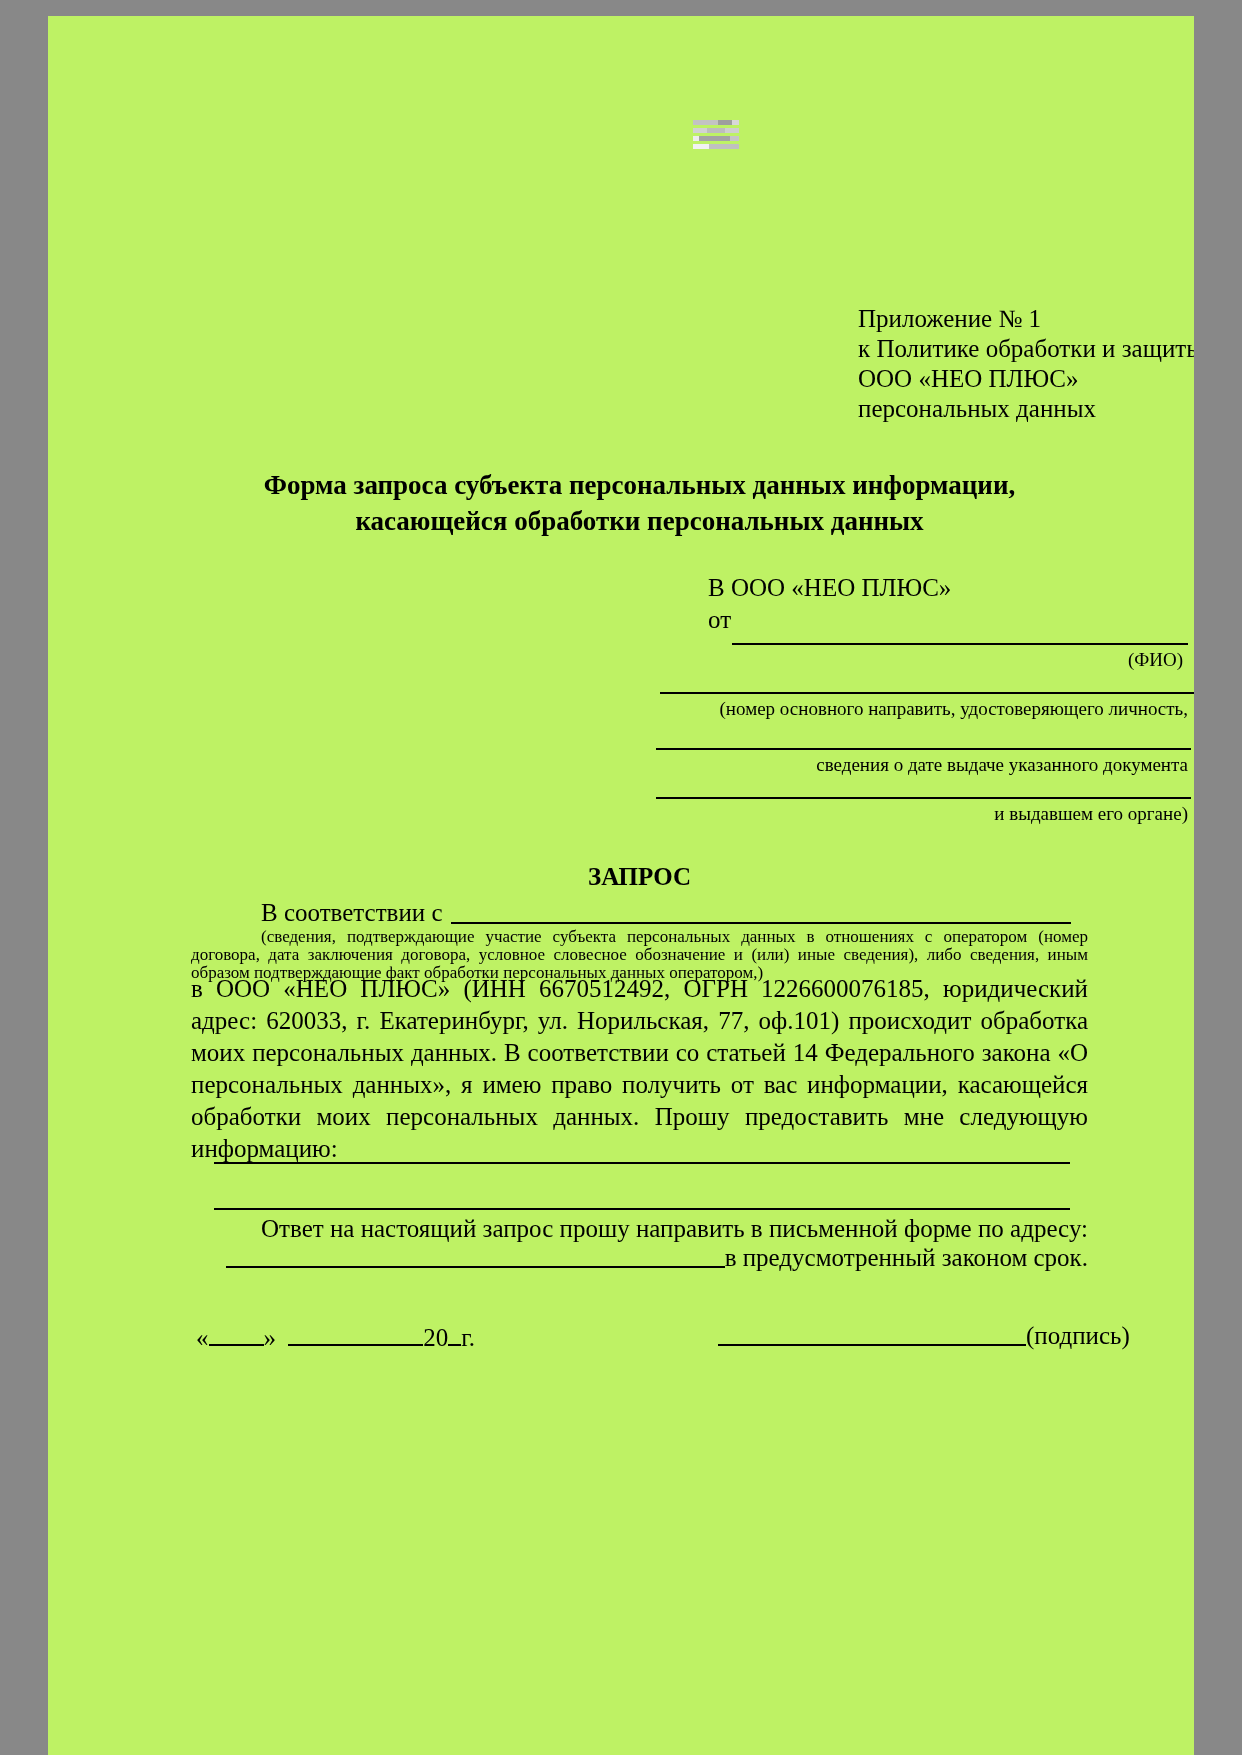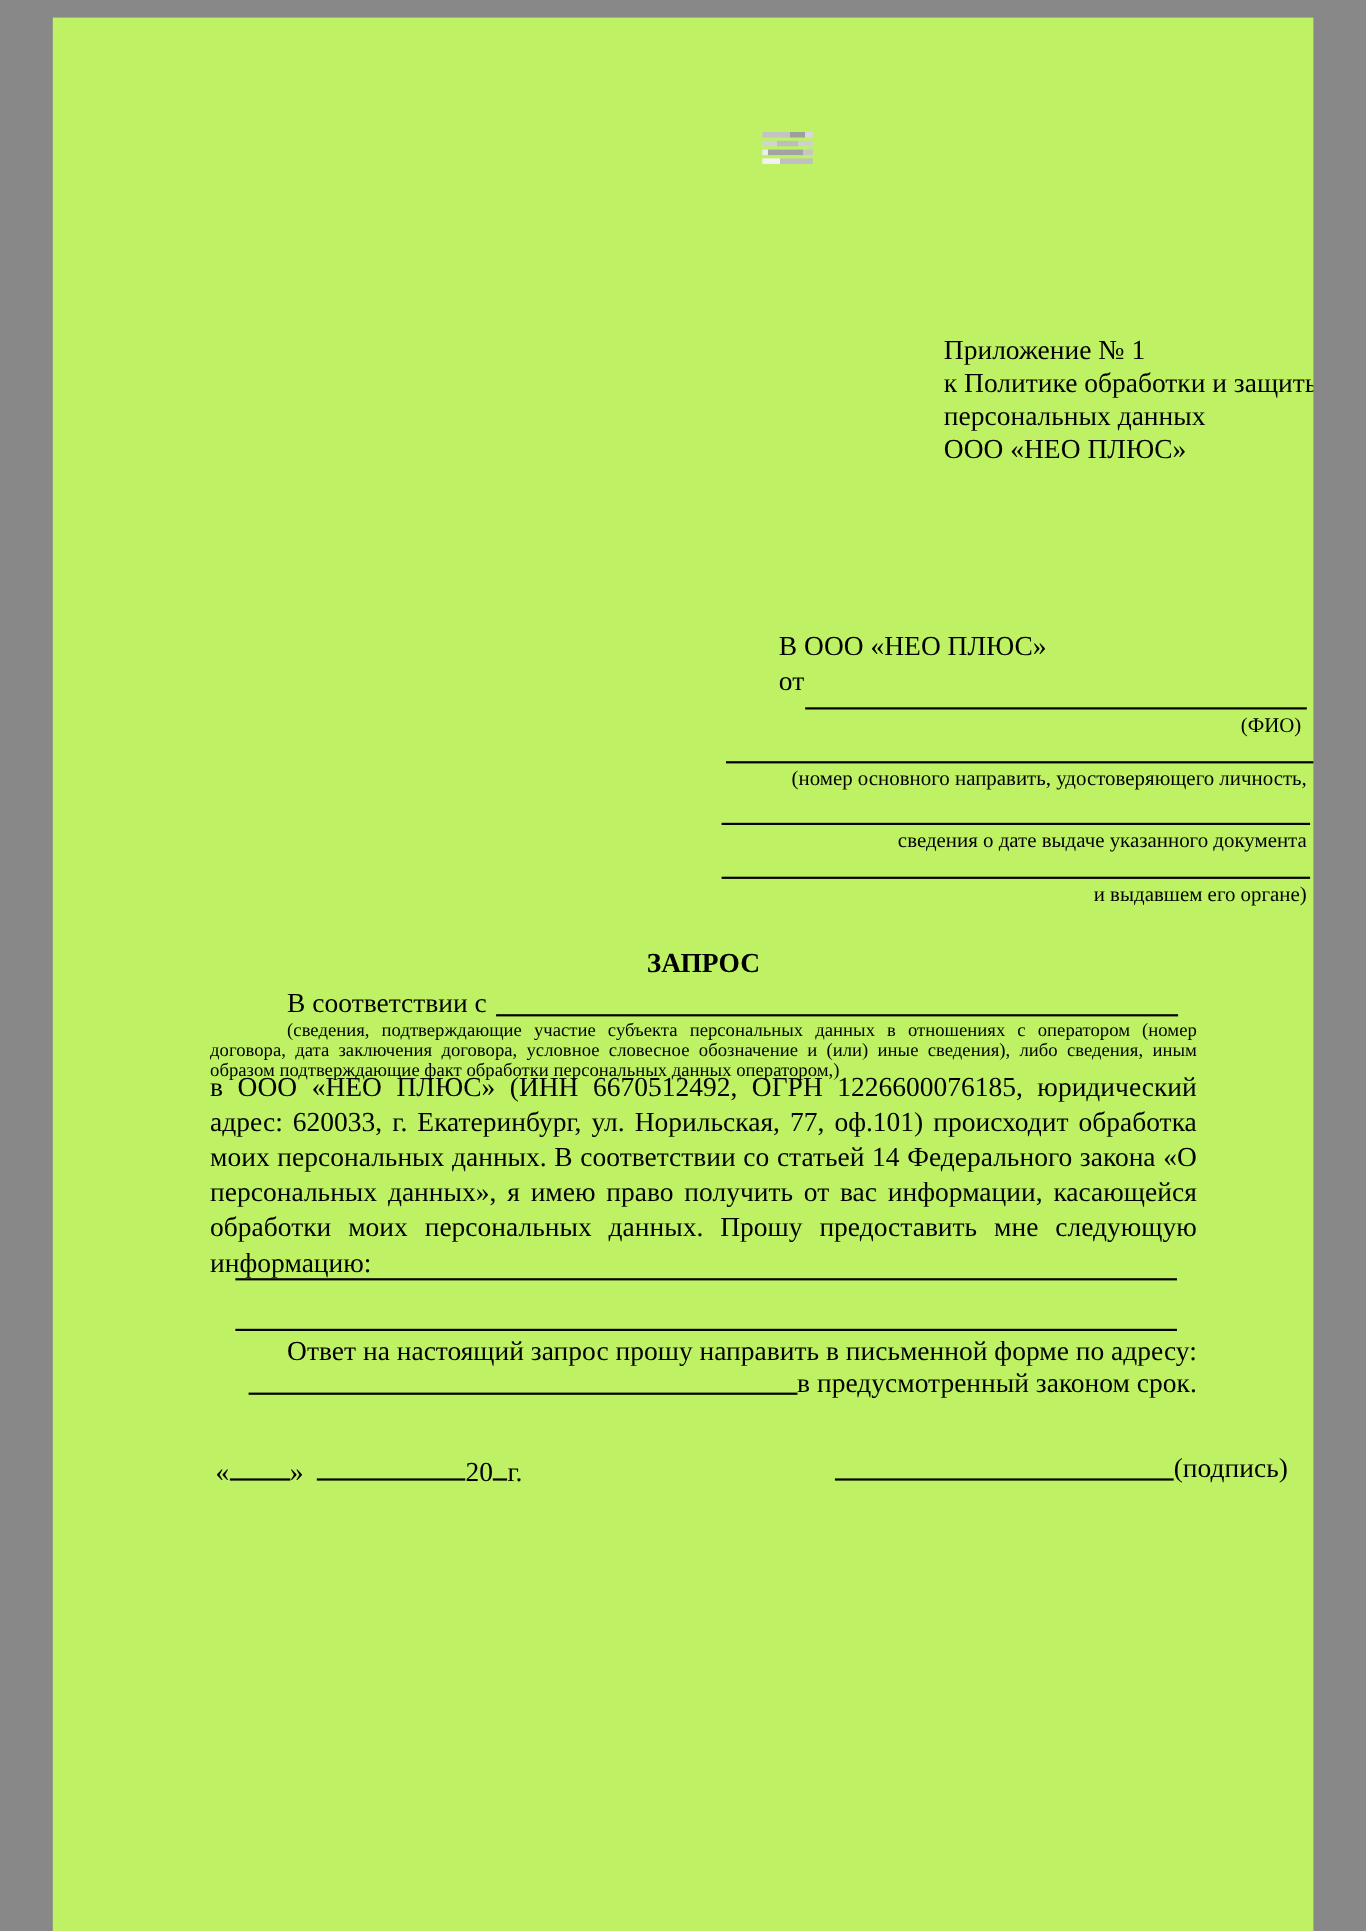--- a/index.html
+++ b/index.html
@@ -56,42 +56,46 @@
 
   .answer-1 { left: 143px; top: 1199px; width: 897px; text-align: right; }
   .answer-2 { left: 178px; top: 1228px; width: 862px; display: flex; justify-content: flex-end; }
   .answer-2 .fill { flex: 1 1 auto; border-bottom: 2px solid #000; margin-bottom: 4px; }
 
   .date-row { left: 148px; top: 1306px; white-space: nowrap; }
   .blank {
     display: inline-block; height: 22px;
     border-bottom: 2px solid #000; vertical-align: baseline;
   }
-  .sign-row { left: 711px; top: 1306px; width: 430px; display: flex; }
+  .sign-row { left: 670px; top: 1306px; width: 430px; display: flex; }
   .sign-row .fill { width: 308px; border-bottom: 2px solid #000; margin-bottom: 4px; }
 </style>
 </head>
 <body>
 
 <div class="page">
 
   <div class="abs logo">
     <div class="bar b1"></div>
     <div class="bar b2"></div>
     <div class="bar b3"></div>
     <div class="bar b4"></div>
   </div>
 
   <div class="abs appendix">
     <div>Приложение № 1</div>
     <div>к Политике обработки и защиты</div>
+    <div>ООО «НЕО ПЛЮС»</div>
     <div>персональных данных</div>
-    <div>ООО «НЕО ПЛЮС»</div>
   </div>
 
+  <div class="abs doc-title">
+    <div>Форма запроса субъекта персональных данных информации,</div>
+    <div>касающейся обработки персональных данных</div>
+  </div>
 
   <div class="abs addressee">
     <div>В ООО «НЕО ПЛЮС»</div>
     <div>от</div>
   </div>
 
   <div class="abs rule" style="left:684px; top:627px; width:456px;"></div>
   <div class="abs caption" style="left:545px; top:633px; width:590px;">(ФИО)</div>
 
   <div class="abs rule" style="left:612px; top:676px; width:535px;"></div>

